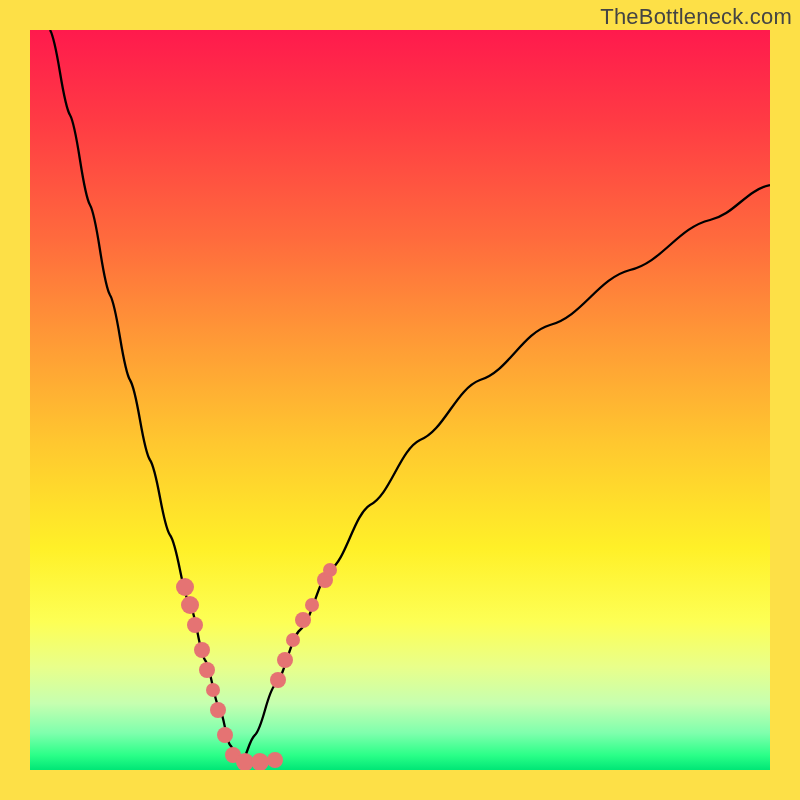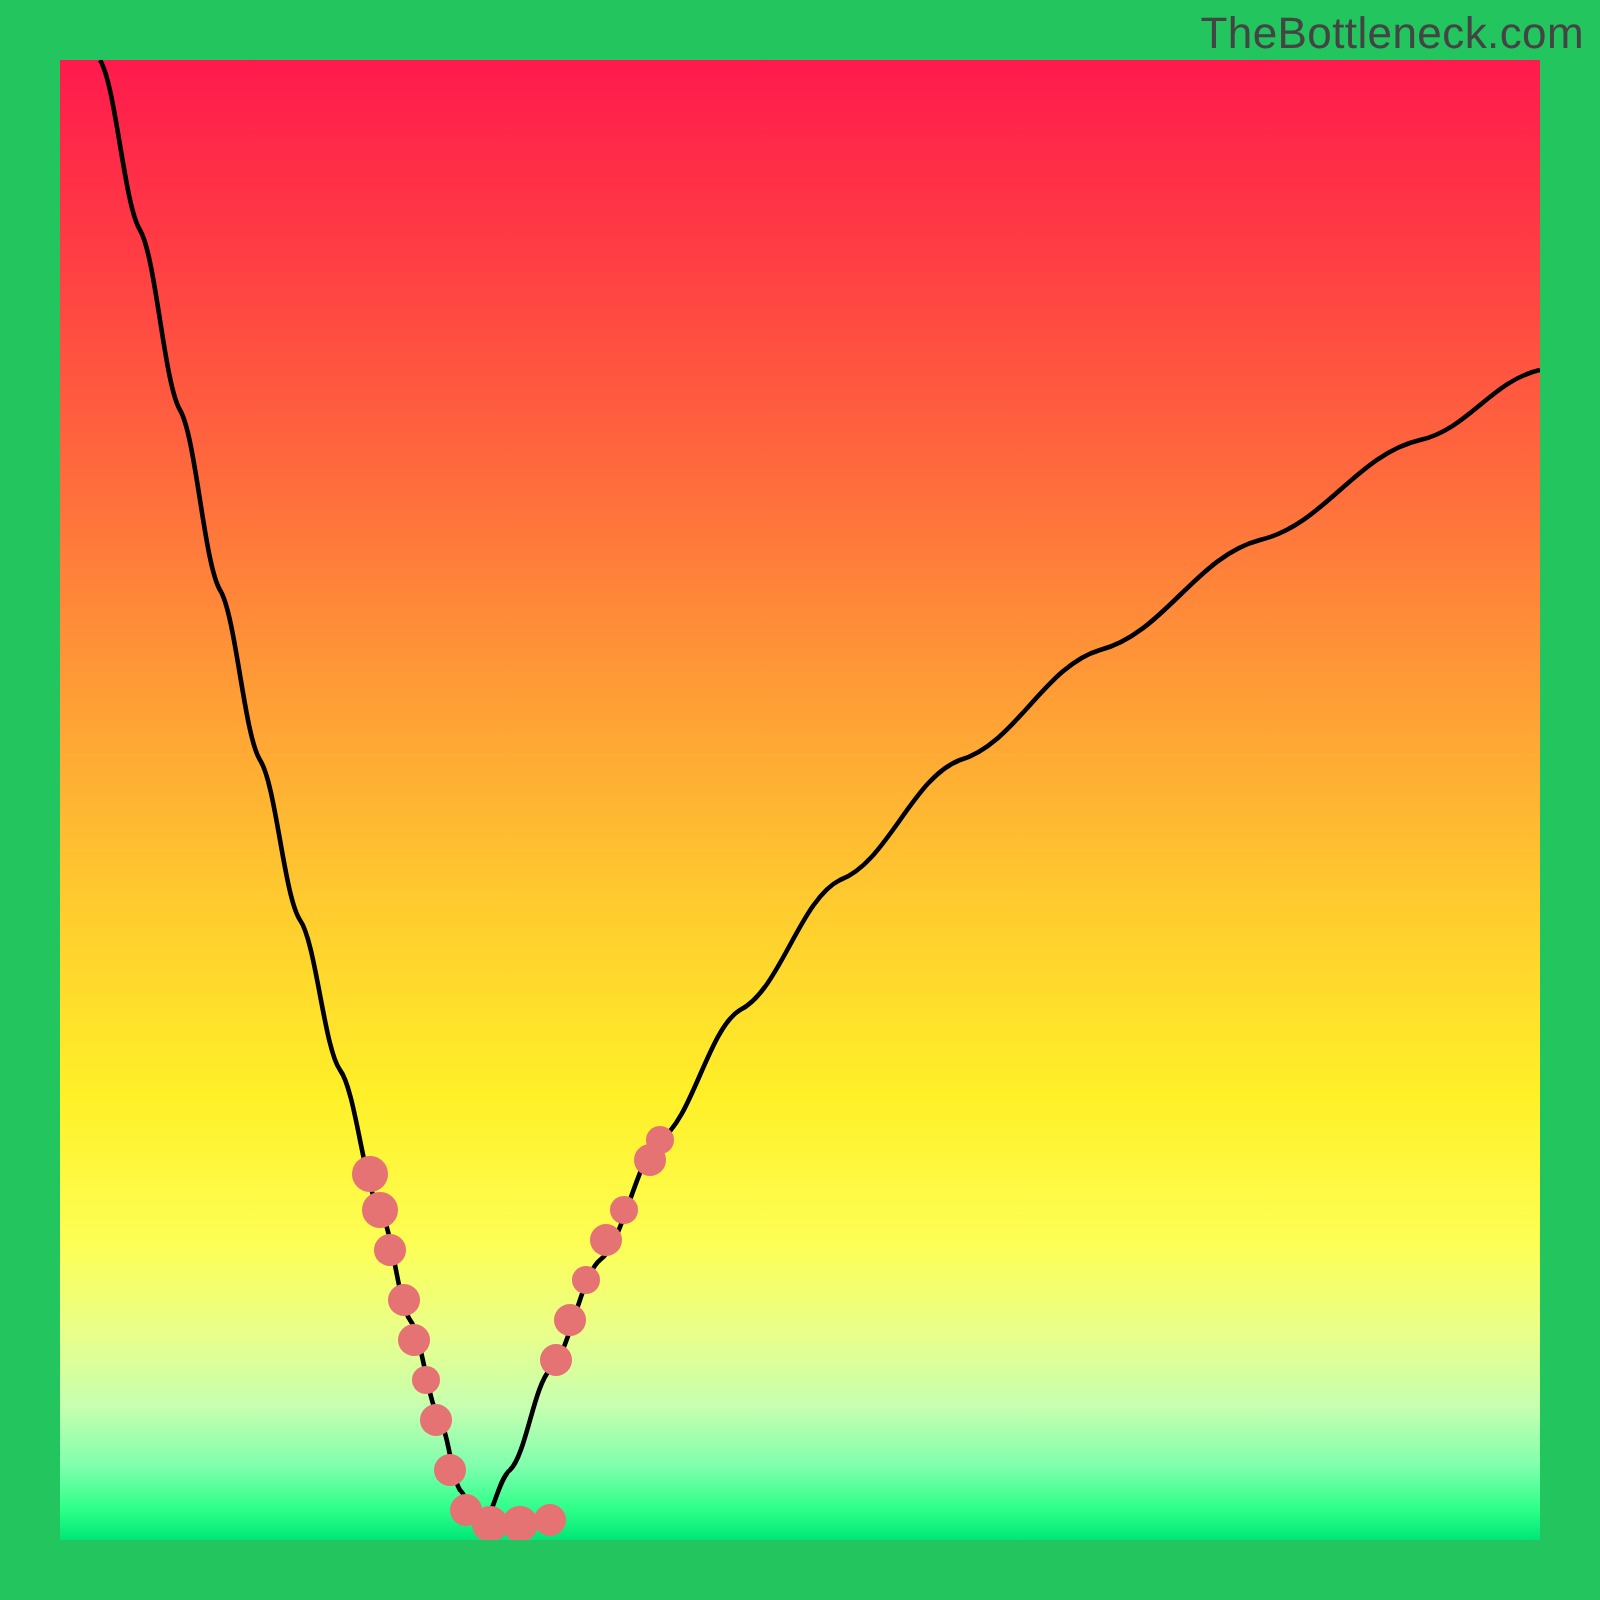--- a/index.html
+++ b/index.html
@@ -8,21 +8,21 @@
     width: 800px;
     height: 800px;
     overflow: hidden;
     background: #000;
     font-family: Arial, Helvetica, sans-serif;
   }
   .frame {
     position: absolute;
     left: 0; top: 0;
     width: 800px; height: 800px;
-    background: #22c55e;
+    background: #fde047;
   }
   .plot-area {
     position: absolute;
     left: 30px;
     top: 30px;
     width: 740px;
     height: 740px;
     background: linear-gradient(to bottom,
       #ff1a4d 0%,
       #ff3a44 12%,

